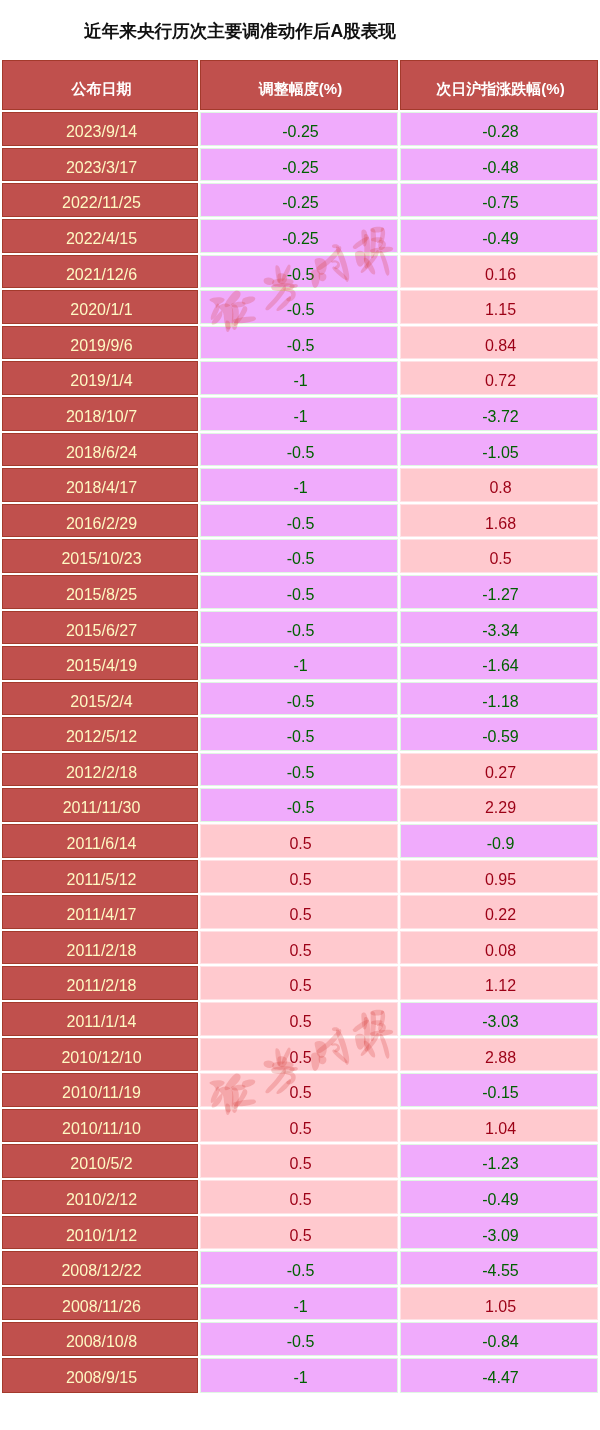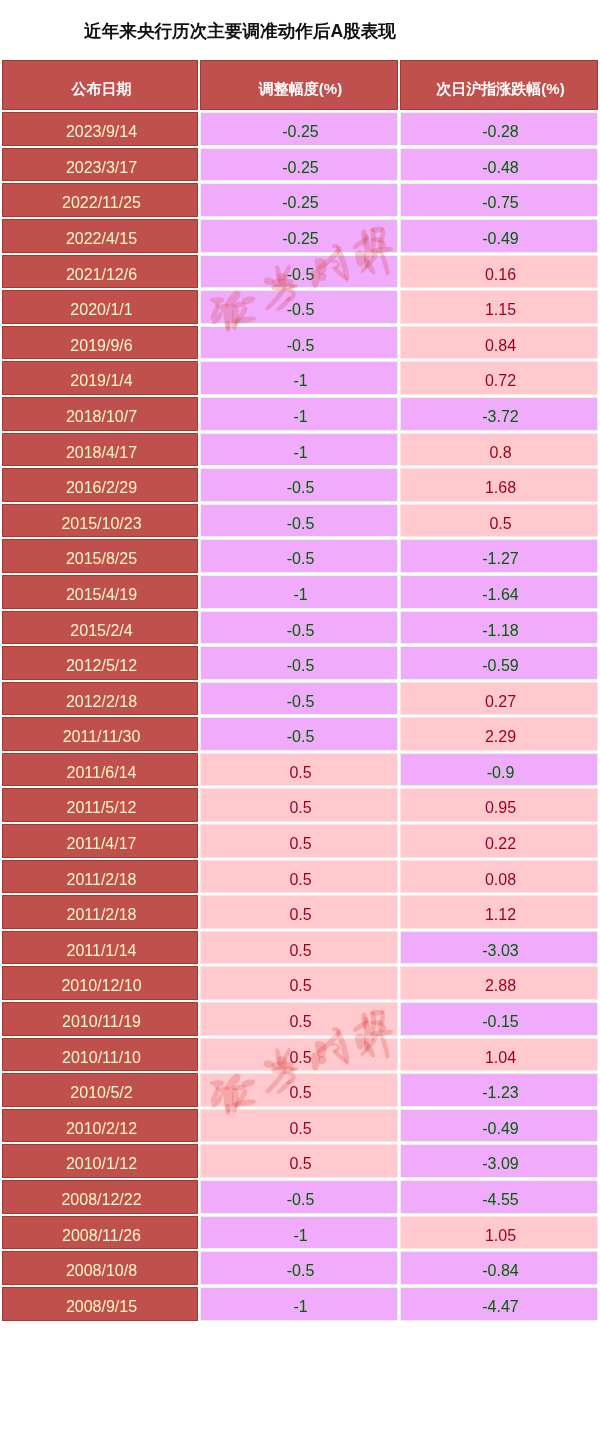--- a/index.html
+++ b/index.html
@@ -85,38 +85,48 @@
             <td class="date"><span>2019/1/4</span></td>
             <td class="neg"><span>-1</span></td>
             <td class="pos"><span>0.72</span></td>
           </tr>
           <tr>
             <td class="date"><span>2018/10/7</span></td>
             <td class="neg"><span>-1</span></td>
             <td class="neg"><span>-3.72</span></td>
           </tr>
           <tr>
+            <td class="date"><span>2018/6/24</span></td>
+            <td class="neg"><span>-0.5</span></td>
+            <td class="neg"><span>-1.05</span></td>
+          </tr>
+          <tr>
             <td class="date"><span>2018/4/17</span></td>
             <td class="neg"><span>-1</span></td>
             <td class="pos"><span>0.8</span></td>
           </tr>
           <tr>
             <td class="date"><span>2016/2/29</span></td>
             <td class="neg"><span>-0.5</span></td>
             <td class="pos"><span>1.68</span></td>
           </tr>
           <tr>
             <td class="date"><span>2015/10/23</span></td>
             <td class="neg"><span>-0.5</span></td>
             <td class="pos"><span>0.5</span></td>
           </tr>
           <tr>
             <td class="date"><span>2015/8/25</span></td>
             <td class="neg"><span>-0.5</span></td>
             <td class="neg"><span>-1.27</span></td>
+          </tr>
+          <tr>
+            <td class="date"><span>2015/6/27</span></td>
+            <td class="neg"><span>-0.5</span></td>
+            <td class="neg"><span>-3.34</span></td>
           </tr>
           <tr>
             <td class="date"><span>2015/4/19</span></td>
             <td class="neg"><span>-1</span></td>
             <td class="neg"><span>-1.64</span></td>
           </tr>
           <tr>
             <td class="date"><span>2015/2/4</span></td>
             <td class="neg"><span>-0.5</span></td>
             <td class="neg"><span>-1.18</span></td>

